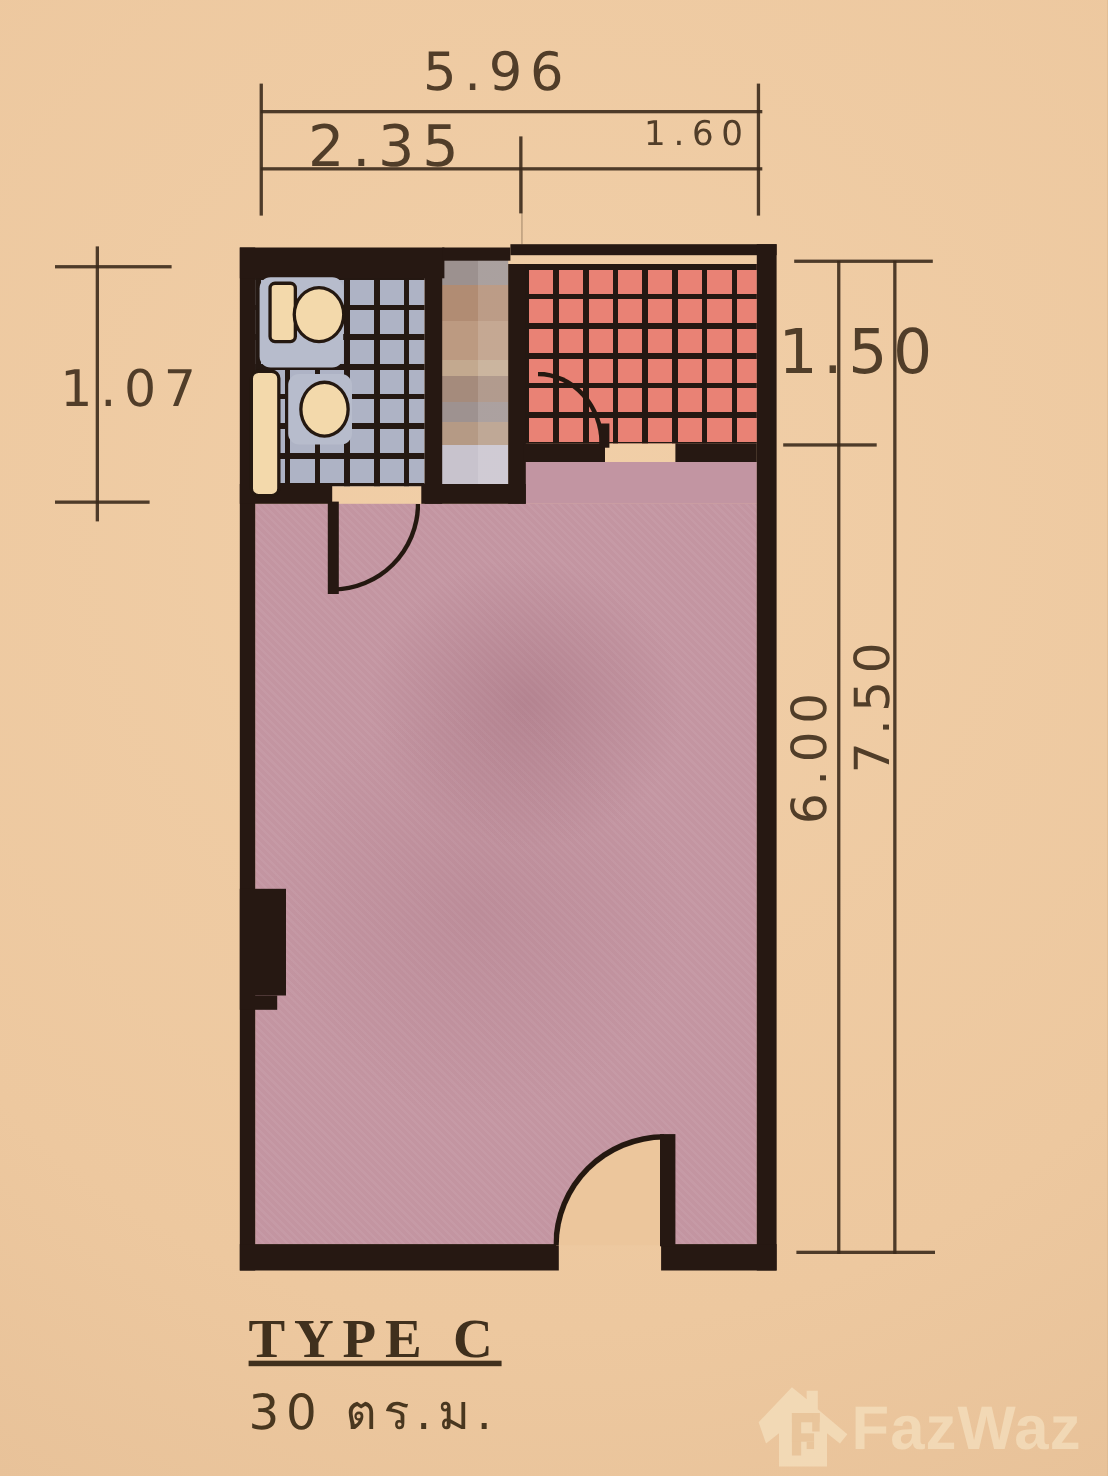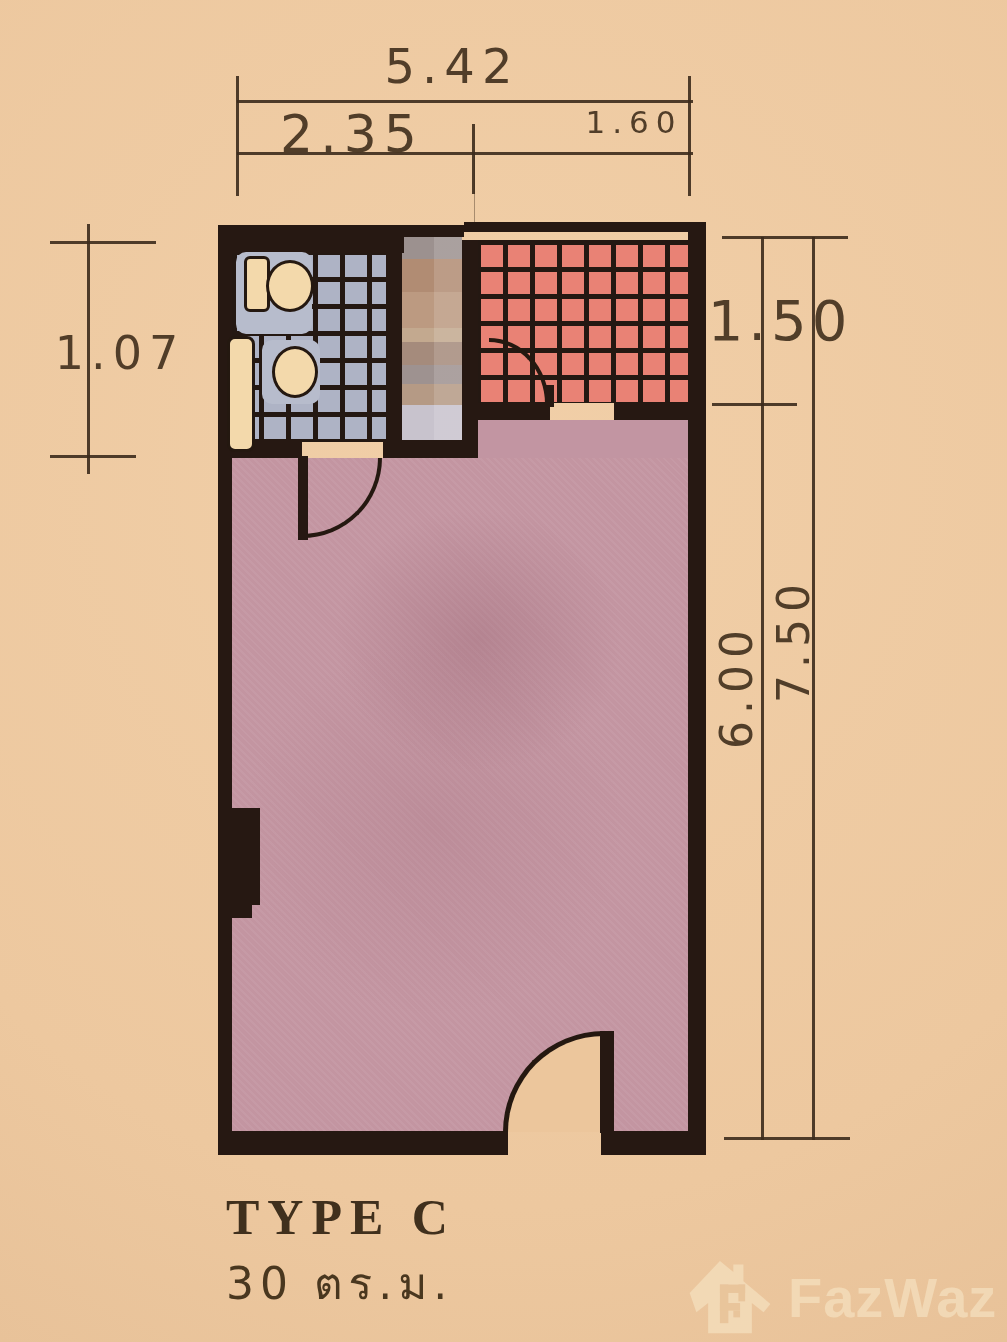--- a/index.html
+++ b/index.html
@@ -53,33 +53,33 @@
   .fixture{position:absolute;background:#f3d9ab;border:3px solid #241810;box-sizing:border-box;}
   .patch{position:absolute;background:#b7bccc;border-radius:10px;}
   .arc-br{position:absolute;box-sizing:border-box;border-bottom-right-radius:100%;
           border-right:4px solid #241810;border-bottom:4px solid #241810;}
   .arc-tr{position:absolute;box-sizing:border-box;border-top-right-radius:100%;
           border-top:4px solid #241810;border-right:4px solid #241810;}
   .cutout-tl{position:absolute;box-sizing:border-box;background:#ecc69c;
           border-top-left-radius:100%;border-top:5px solid #241810;border-left:5px solid #241810;}
   .title-type{
     position:absolute;font-family:"Liberation Serif", serif;font-weight:bold;
-    font-size:50px;letter-spacing:8px;color:#40301d;
+    font-size:50px;letter-spacing:8px;color:#40301d;text-decoration:underline;
   }
   .title-area{
     position:absolute;font-family:"DejaVu Sans", sans-serif;
     font-size:44px;letter-spacing:6px;color:#49371f;
   }
   .watermark{
     position:absolute;left:688px;top:1255px;width:320px;height:85px;
     display:flex;align-items:center;opacity:.8;
   }
   .wm-text{
     font-family:"Liberation Sans", sans-serif;font-weight:bold;font-size:56px;
-    color:#f4debc;letter-spacing:1px;margin-left:16px;
+    color:#f4debc;letter-spacing:1px;margin-left:2px;
   }
 </style>
 </head>
 <body>
 
 <div class="canvas">
 
   <div class="room" style="left:232px;top:458px;width:456px;height:673px;"></div>
   <div class="room-strip" style="left:476px;top:420px;width:212px;height:38px;"></div>
   <div class="tiles-gray" style="left:232px;top:250px;width:154px;height:192px;"></div>
@@ -115,21 +115,21 @@
   <div class="fixture" style="left:266px;top:260px;width:48px;height:52px;border-radius:50%;"></div>
   <div class="fixture" style="left:227px;top:336px;width:28px;height:116px;border-radius:8px;"></div>
   <div class="fixture" style="left:272px;top:346px;width:46px;height:52px;border-radius:50%;"></div>
 
   <div class="dl" style="left:237px;top:100px;width:456px;height:3px;"></div>
   <div class="dl" style="left:237px;top:152px;width:456px;height:3px;"></div>
   <div class="dl" style="left:236px;top:76px;width:3px;height:120px;"></div>
   <div class="dl" style="left:688px;top:76px;width:3px;height:120px;"></div>
   <div class="dl" style="left:472px;top:124px;width:3px;height:70px;"></div>
   <div class="dl" style="left:474px;top:155px;width:1px;height:67px;opacity:.4;"></div>
-  <div class="dim-label" style="left:332px;top:38px;width:240px;font-size:48px;">5.42</div>
+  <div class="dim-label" style="left:332px;top:38px;width:240px;font-size:48px;">5.96</div>
   <div class="dim-label" style="left:262px;top:104px;width:180px;font-size:52px;">2.35</div>
   <div class="dim-label" style="left:544px;top:104px;width:180px;font-size:31px;">1.60</div>
 
   <div class="dl" style="left:87px;top:224px;width:3px;height:250px;"></div>
   <div class="dl" style="left:50px;top:241px;width:106px;height:3px;"></div>
   <div class="dl" style="left:50px;top:455px;width:86px;height:3px;"></div>
   <div class="dim-label" style="left:40px;top:326px;width:160px;font-size:46px;">1.07</div>
 
   <div class="dl" style="left:761px;top:237px;width:3px;height:903px;"></div>
   <div class="dl" style="left:812px;top:237px;width:3px;height:903px;"></div>

